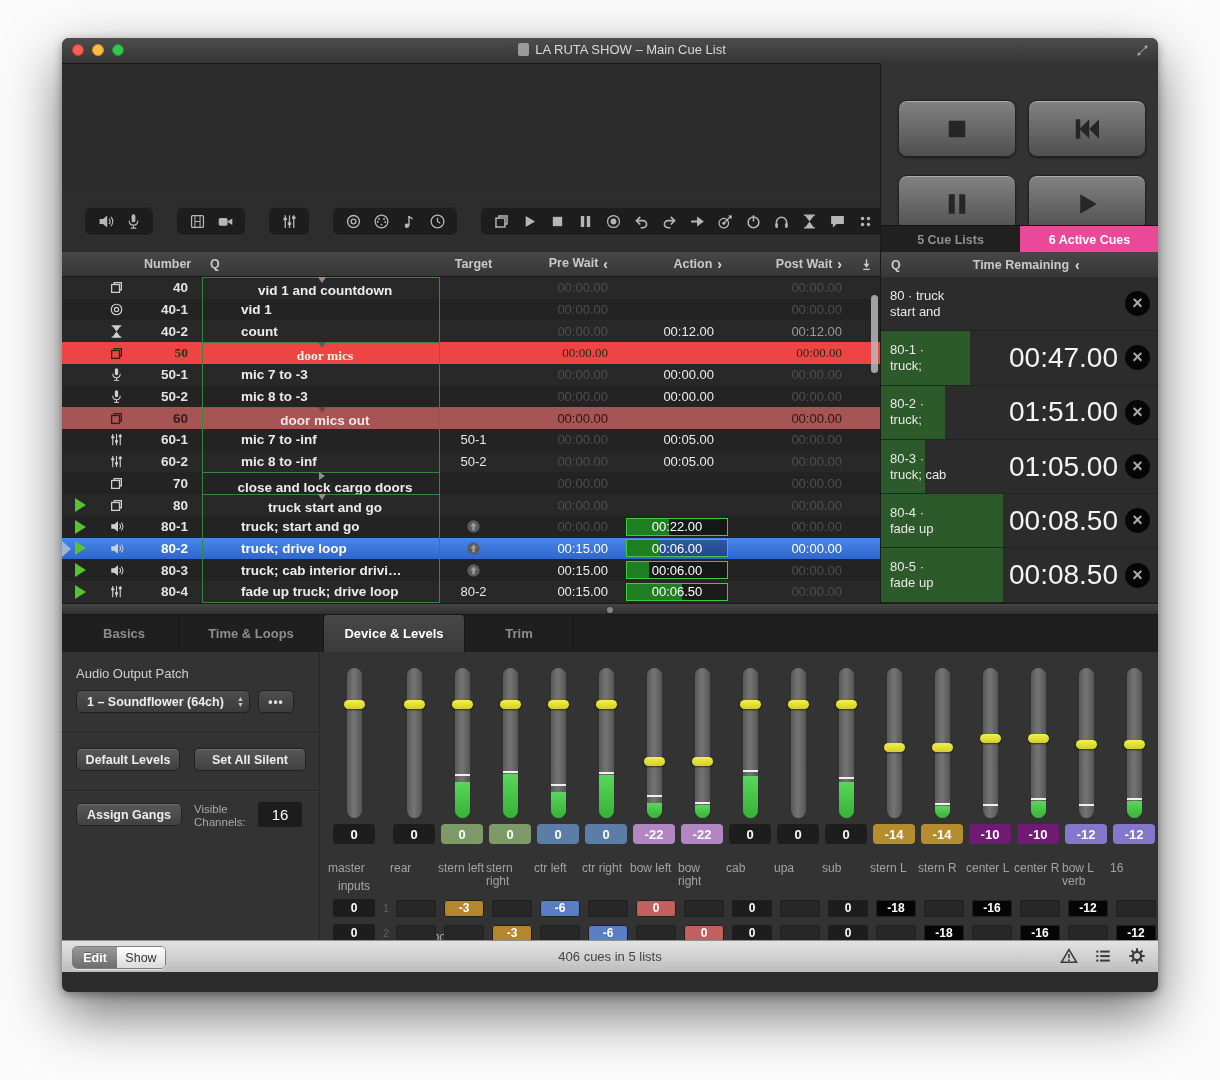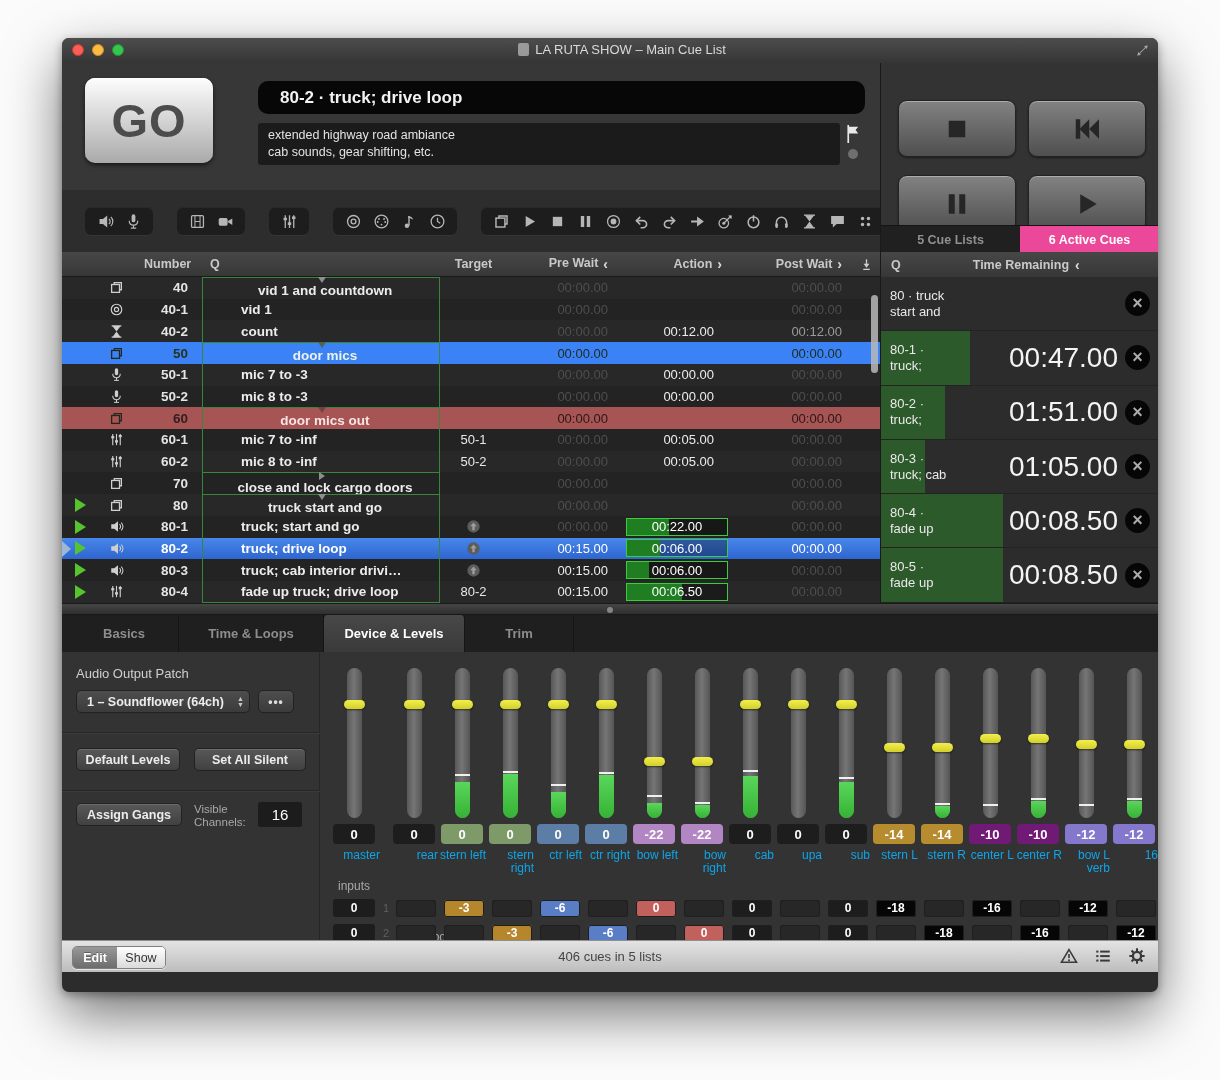--- a/index.html
+++ b/index.html
@@ -55,21 +55,21 @@
   .h-action{width:112px;display:flex;justify-content:flex-end;align-items:center;padding-right:12px;box-sizing:border-box;}
   .h-post{width:118px;display:flex;justify-content:flex-end;align-items:center;padding-right:10px;box-sizing:border-box;}
   .h-drop{flex:1;display:flex;justify-content:center;color:#cfcfcf;}
   .h-drop svg{width:13px;height:13px;}
   .sheader{position:absolute;left:0;top:189px;width:278px;height:25px;background:linear-gradient(#474747,#373737);border-bottom:1px solid #191919;
     display:flex;align-items:center;font-size:12.5px;font-weight:bold;color:#c9c9c9;}
   
   .rows{position:absolute;left:0;top:214px;width:818px;height:326px;background:#242424;}
   .cue-row{display:flex;align-items:center;height:21.73px;font-size:13.5px;position:relative;background:#282828;}
   .cue-row.alt{background:#232323;}
-  .cue-row.grn{background:#3b82f6;}
+  .cue-row.grn{background:#ef4444;font-family:Liberation Serif, serif;}
   .cue-row.red{background:#a65454;}
   .cue-row.sel{background:linear-gradient(#4886ea,#2e66cf);}
   .c-play{width:36px;display:flex;justify-content:center;}
   .ptri{width:0;height:0;border-left:11px solid #55c42e;border-top:7px solid transparent;border-bottom:7px solid transparent;}
   .c-type{width:36px;display:flex;justify-content:center;color:#cfcfcf;}
   .c-type svg{width:15px;height:15px;}
   .grn .c-type,.red .c-type{color:#20281a;}
   .c-num{width:68px;text-align:right;padding-right:14px;box-sizing:border-box;color:#e4e4e4;font-weight:bold;}
   .grn .c-num{color:#27331d;}.red .c-num{color:#331d1d;}.sel .c-num{color:#fff;}
   .c-q{width:238px;height:100%;display:flex;align-items:center;border-left:1px solid #37863b;border-right:1px solid #37863b;box-sizing:border-box;padding-left:8px;color:#ececec;font-weight:bold;}
@@ -128,21 +128,21 @@
   .cols{display:flex;padding-left:8px;}
   .fcol{width:48px;flex:none;}
   .fcol.master{width:52px;margin-right:10px;}
   .track{position:relative;width:15px;height:150px;margin:16px auto 0;border-radius:8px;background:linear-gradient(90deg,#585858,#757575 45%,#555);}
   .gfill{position:absolute;left:0;right:0;bottom:0;border-radius:0 0 8px 8px;background:linear-gradient(#5ad65a,#35b335);}
   .tick{position:absolute;left:0;right:0;height:2px;background:#f0f0f0;}
   .handle{position:absolute;left:-3px;width:21px;height:9px;border-radius:4.5px;background:linear-gradient(#f2ee4b,#d3cf2a);box-shadow:0 1px 2px rgba(0,0,0,.55);}
   .chip{width:42px;height:20px;margin:6px auto 0;border-radius:4px;display:flex;align-items:center;justify-content:center;font-size:13px;font-weight:bold;color:#fff;background:#1d1d1d;}
   .chip.green{background:#7e9a68;}.chip.blue{background:#5c7ea6;}.chip.pink{background:#b285c3;}
   .chip.gold{background:#b78c2e;}.chip.green2{background:#701a75;}.chip.violet{background:#8478cd;}
-  .flabel{margin-top:5px;text-align:right;font-size:12px;line-height:13px;color:#0ea5e9;}
+  .flabel{margin-top:18px;text-align:left;font-size:12px;line-height:13px;color:#a3a3a3;}
   .sub-label{position:absolute;font-size:12px;color:#a9a9a9;}
   .sub-label.inputs{left:8px;top:227px;width:52px;text-align:center;}
   .sub-label.xp{left:84px;top:231px;margin-top:47px;}
   .xrow{position:absolute;left:8px;right:0;display:flex;align-items:center;}
   .xrow.r1{top:247px;}.xrow.r2{top:272px;}
   .xmaster{width:52px;flex:none;}
   .xnum{width:12px;flex:none;font-size:11px;color:#606060;text-align:center;}
   .xcellw{width:48px;flex:none;display:flex;justify-content:center;}
   .xcell{width:40px;height:17px;border-radius:3px;background:#272727;box-shadow:inset 0 0 0 1px #1f1f1f;display:flex;align-items:center;justify-content:center;font-size:12px;font-weight:bold;color:#fff;}
   .xcell.dark{background:#1d1d1d;}.xcell.black{background:#060606;}.xcell.gold{background:#b5862c;}
@@ -173,35 +173,20 @@
     <div class="expand">
       <svg viewBox="0 0 20 20">
             <line x1="5" y1="15" x2="15" y2="5" stroke="currentColor" stroke-width="1.4"></line>
             <path d="M3 17l5-1.2L4.2 12z" fill="currentColor"></path>
             <path d="M17 3l-5 1.2L15.8 8z" fill="currentColor"></path>
           </svg>
     </div>
   </div>
 
   <div class="left-col">
-    <div class="topsec">
-      <div class="go-btn">GO</div>
-      <div class="cue-bar">80-2 · truck; drive loop</div>
-      <div class="notes">
-        <div>extended highway road ambiance</div>
-        <div>cab sounds, gear shifting, etc.</div>
-      </div>
-      <div class="flag">
-        <svg viewBox="0 0 20 20">
-              <line x1="5" y1="2" x2="5" y2="19" stroke="currentColor" stroke-width="1.6"></line>
-              <path d="M5 3.5h9.5L12 6.7l2.5 3.2H5z" fill="currentColor"></path>
-            </svg>
-      </div>
-      <div class="flag-dot"></div>
-    </div>
     <div class="toolbar" id="toolbar">
           <div class="tb-group">
             <div class="tb-btn">
               <svg viewBox="0 0 20 20">
                 <path d="M3 7v6h4l5 4V3L7 7H3z" fill="currentColor"></path>
                 <path d="M14 7c1 .8 1.5 1.8 1.5 3s-.5 2.2-1.5 3M16.2 4.8c1.6 1.3 2.4 3 2.4 5.2s-.8 3.9-2.4 5.2" stroke="currentColor" fill="none" stroke-width="1.4"></path>
               </svg>
             </div>
             <div class="tb-btn">
               <svg viewBox="0 0 20 20">

